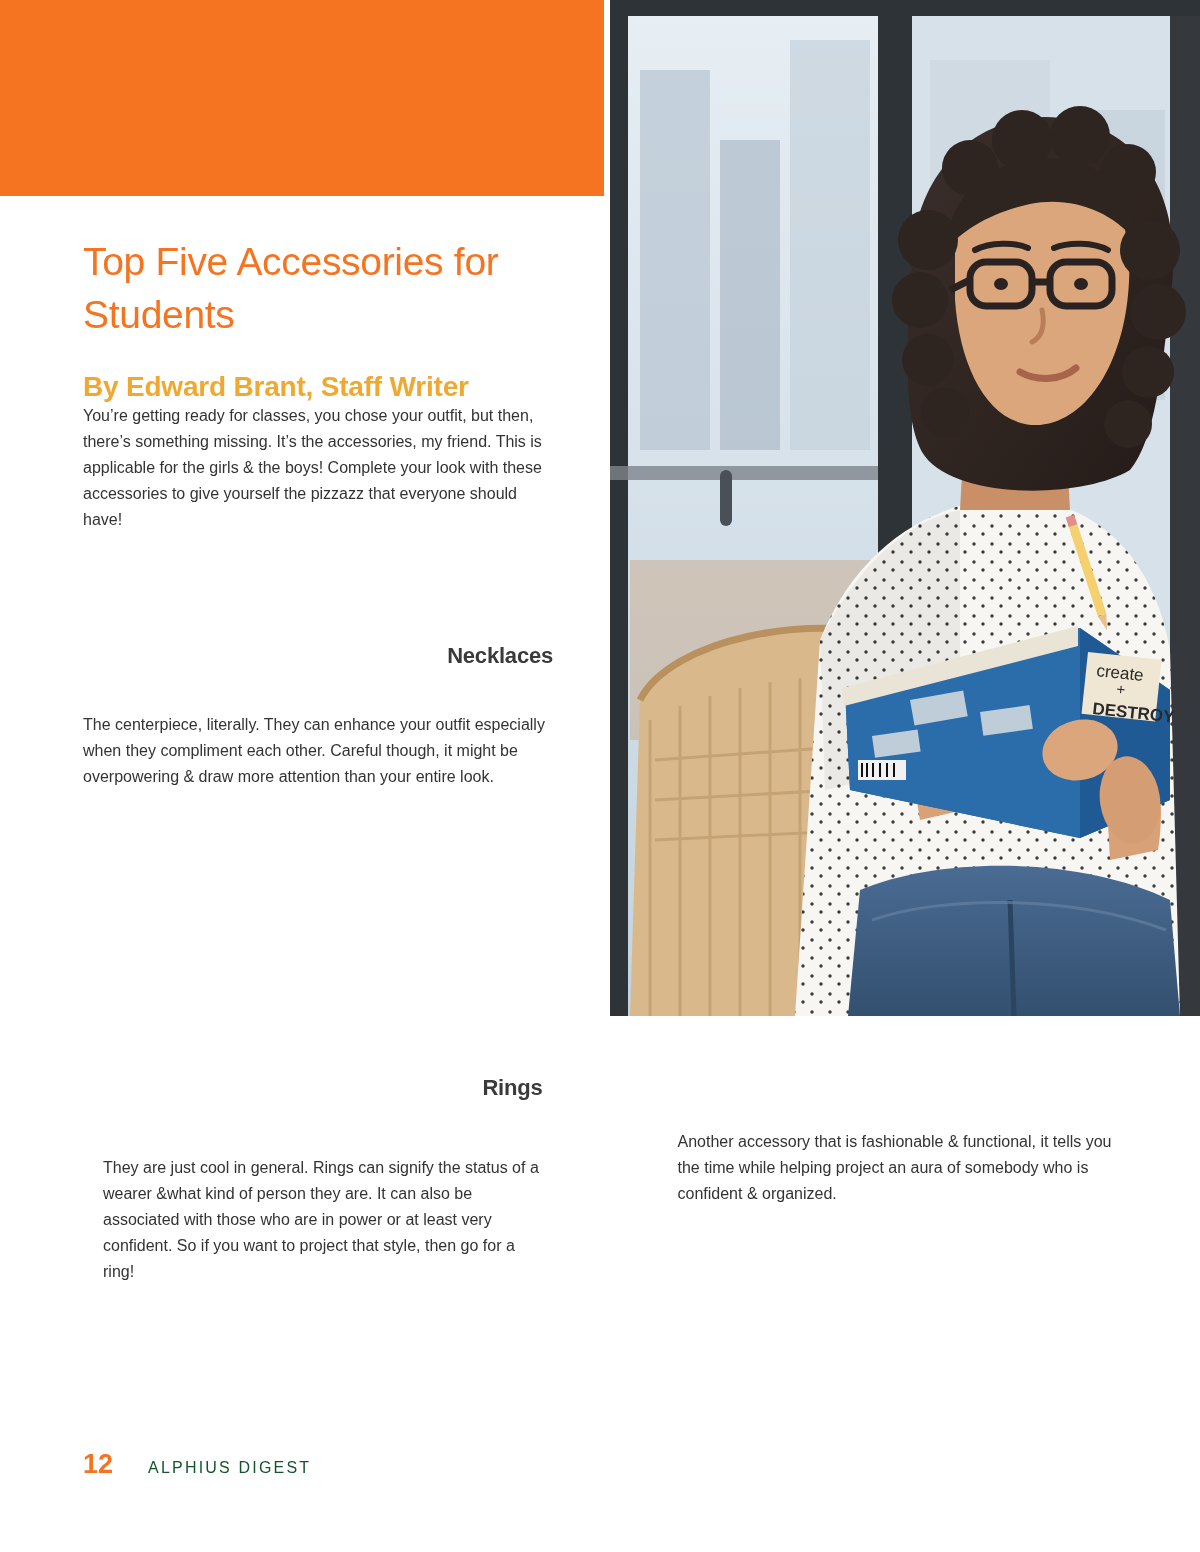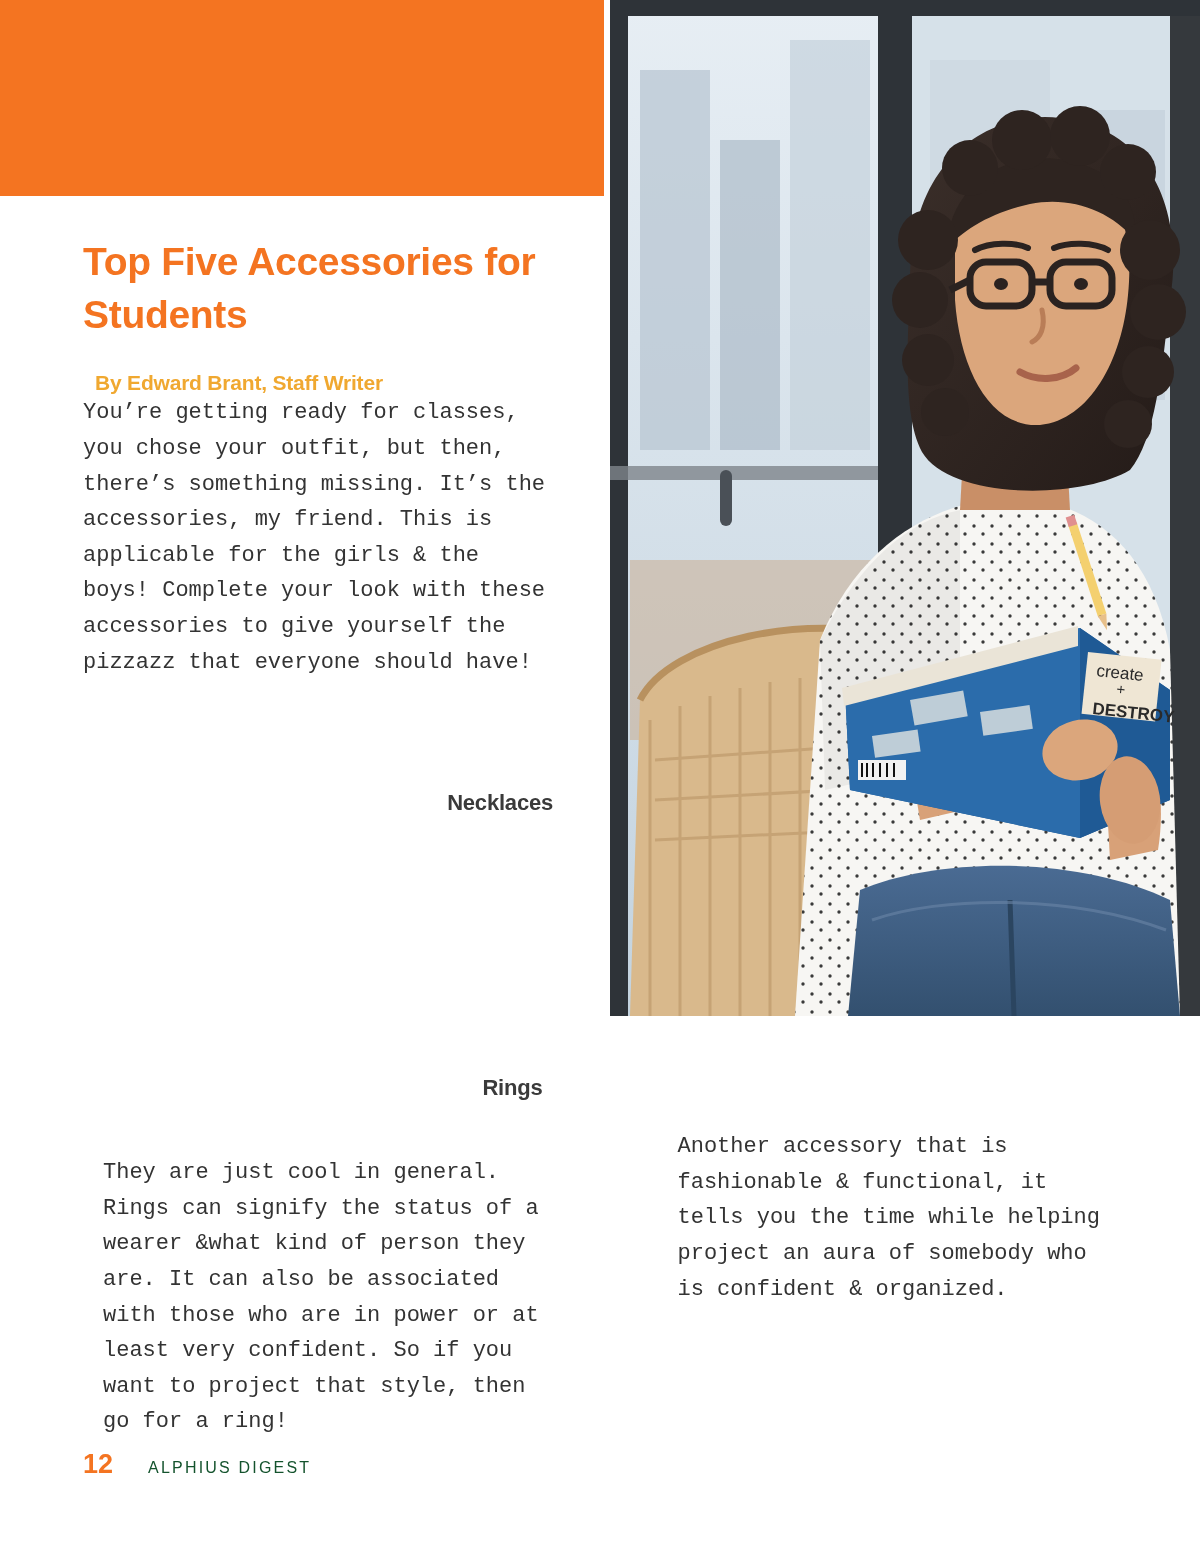--- a/index.html
+++ b/index.html
@@ -52,29 +52,29 @@
   .left-col {
     position: absolute;
     left: 83px;
     top: 236px;
     width: 470px;
   }
 
   .headline {
     font-size: 39px;
     line-height: 1.35;
-    font-weight: bold;
+    font-weight: normal;
     color: #f47421;
     letter-spacing: -0.3px;
     margin: 0;
   }
 
   .byline {
-    margin: 30px 0 0 12px;
-    font-size: 21px;
+    margin: 30px 0 0 0;
+    font-size: 28px;
     font-weight: bold;
     color: #f0a830;
     letter-spacing: -0.2px;
   }
 
   .intro {
     margin: 59px 0 0 0;
     font-size: 19.5px;
     line-height: 1.62;
     color: #333333;
@@ -83,25 +83,24 @@
   .section-title {
     font-size: 22px;
     font-weight: bold;
     color: #3a3a3a;
     margin: 0;
     letter-spacing: -0.2px;
     text-align: right;
   }
 
   .body-text {
-    font-size: 22px;
+    font-size: 16px;
     line-height: 1.62;
     color: #333333;
     margin: 0;
-    font-family: Liberation Mono, monospace;
   }
 
   #necklaces-title { margin-top: 110px; }
   #necklaces-body  { margin-top: 43px; }
 
   
   .lower {
     position: absolute;
     left: 83px;
     top: 1075px;
@@ -300,20 +299,21 @@
       <path d="M262 920 C 330 896, 460 894, 556 930" stroke="#6a86a6" stroke-width="3" fill="none" opacity="0.6"></path>
     </svg>
   </div>
 
   <div class="left-col">
     <h1 class="headline">Top Five Accessories for Students</h1>
     <p class="byline">By Edward Brant, Staff Writer</p>
     <p class="intro body-text">You’re getting ready for classes, you chose your outfit, but then, there’s something missing. It’s the accessories, my friend. This is applicable for the girls &amp; the boys! Complete your look with these accessories to give yourself the pizzazz that everyone should have!</p>
 
     <h2 class="section-title" id="necklaces-title">Necklaces</h2>
+    <p class="body-text" id="necklaces-body">The centerpiece, literally. They can enhance your outfit especially when they compliment each other. Careful though, it might be overpowering &amp; draw more attention than your entire look.</p>
   </div>
 
   <div class="lower">
     <div class="lower-col">
       <h2 class="section-title">Rings</h2>
       <p class="body-text">They are just cool in general. Rings can signify the status of a wearer &amp;what kind of person they are. It can also be associated with those who are in power or at least very confident. So if you want to project that style, then go for a ring!</p>
     </div>
     <div class="lower-col">
       <p class="body-text">Another accessory that is fashionable &amp; functional, it tells you the time while helping project an aura of somebody who is confident &amp; organized.</p>
     </div>

